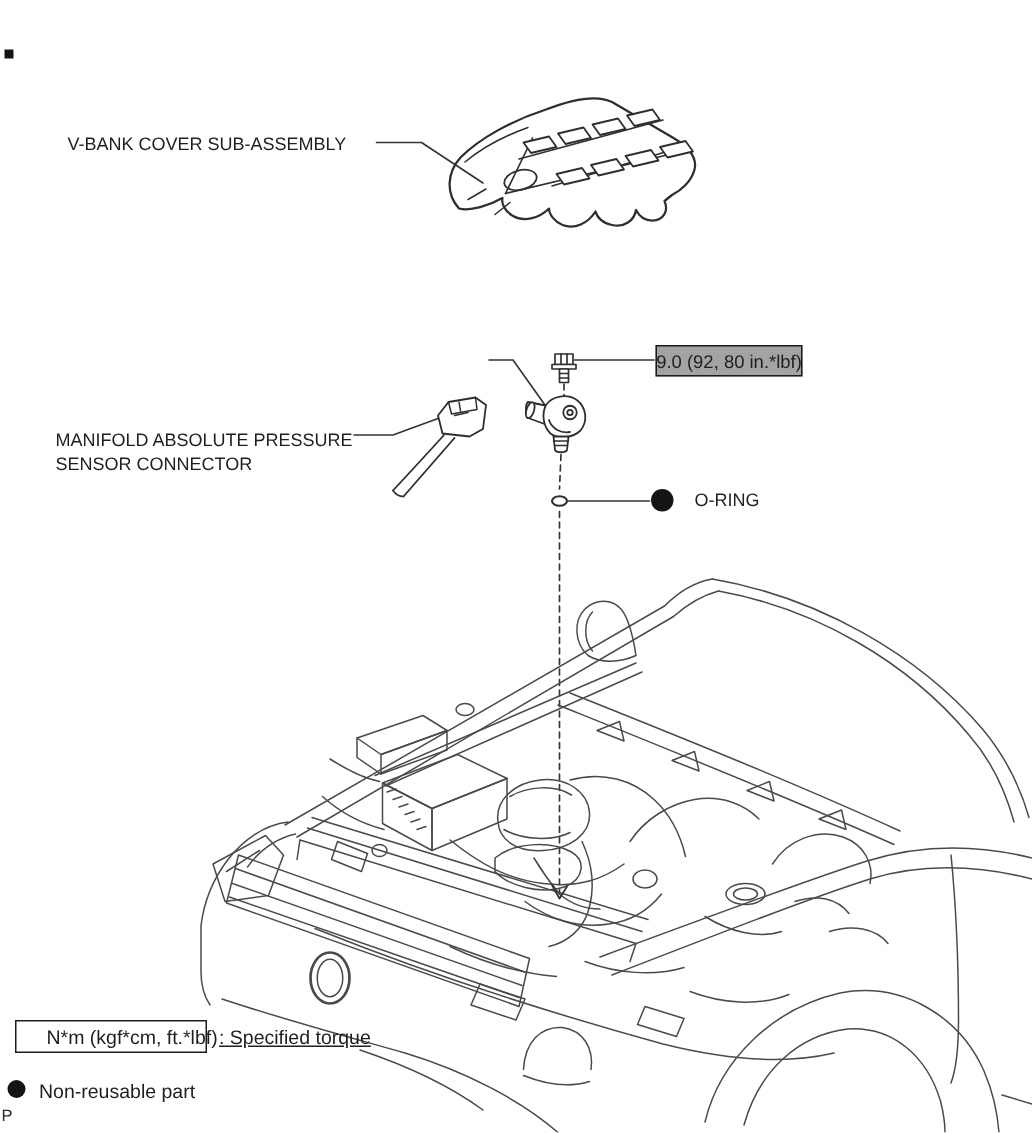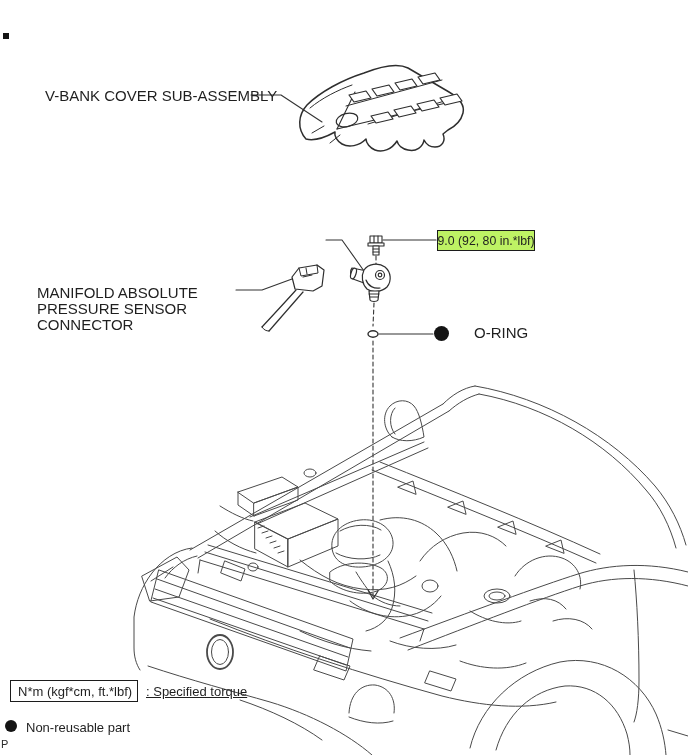--- a/index.html
+++ b/index.html
@@ -1,30 +1,30 @@
 <!DOCTYPE html>
 <html><head>
 <meta charset="utf-8">
 <style>
   html,body{margin:0;padding:0;background:#ffffff;}
   .page{position:relative;width:688px;height:755px;background:#ffffff;
         font-family:"Liberation Sans", sans-serif;overflow:hidden;color:#1f1f1f;}
   .art{position:absolute;left:0;top:0;width:688px;height:755px;}
-  .callout{position:absolute;font-size:15px;line-height:16px;color:#1f1f1f;white-space:nowrap;}
+  .callout{position:absolute;font-size:12px;line-height:16px;color:#1f1f1f;white-space:nowrap;}
   .callout.wrap{white-space:normal;width:228px;}
   .spec-box{position:absolute;left:437px;top:230px;width:98px;height:21px;box-sizing:border-box;
             border:1.6px solid #1c1c1c;display:flex;align-items:center;justify-content:center;
-            font-size:12.3px;white-space:nowrap;background:#bef264;}
-  .oring-label{position:absolute;left:434px;top:325px;display:flex;align-items:center;gap:25px;}
+            font-size:12.3px;white-space:nowrap;background:#a3a3a3;}
+  .oring-label{position:absolute;left:434px;top:325px;display:flex;align-items:center;gap:14px;}
   .bullet{display:inline-block;border-radius:50%;background:#141414;flex:0 0 auto;}
   .bullet.big{width:15px;height:15px;}
   .bullet.small{width:12px;height:12px;}
   .legend-row{position:absolute;left:10px;top:680px;display:flex;align-items:center;gap:8px;}
   .legend-box{width:128px;height:22px;box-sizing:border-box;border:1.5px solid #1c1c1c;
-              display:flex;align-items:center;padding-left:7px;font-size:13px;white-space:nowrap;background:#fff;}
+              display:flex;align-items:center;padding-left:20px;font-size:13px;white-space:nowrap;background:#fff;}
   .legend-text{font-size:13px;white-space:nowrap;text-decoration:underline;}
   .footer-row{position:absolute;left:5px;top:720px;display:flex;gap:9px;}
   .footer-text{font-size:13px;white-space:nowrap;}
   .page-marker{position:absolute;left:1px;top:738px;font-size:11px;color:#2a2a2a;}
   .corner-mark{position:absolute;left:3px;top:33px;width:6px;height:6px;background:#141414;}
 </style>
 </head>
 <body>
 
 <div class="page">

